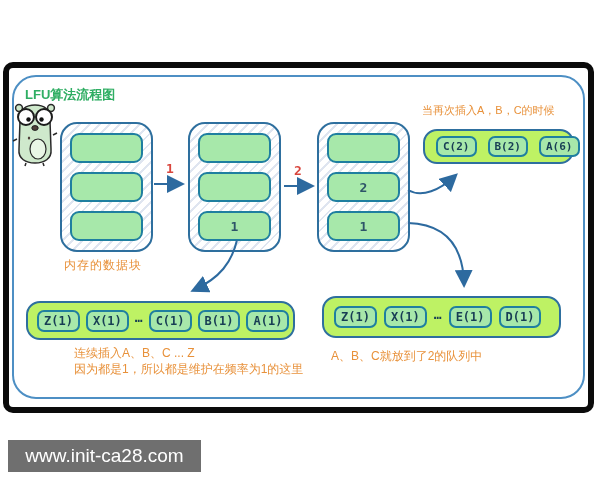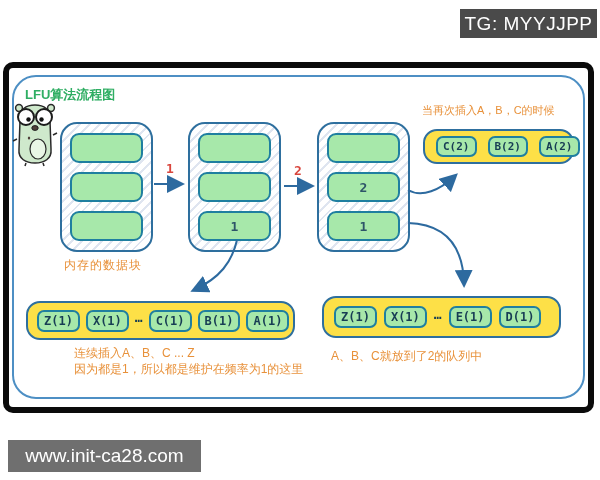--- a/index.html
+++ b/index.html
@@ -49,21 +49,21 @@
     font-size:12px; font-weight:normal; letter-spacing:1px;
   }
   .step-num {
     position:absolute; color:#d9453c; font-size:13px; font-weight:bold;
     font-family:"DejaVu Sans Mono", monospace;
   }
   .step-1 { left:166px; top:161px; }
   .step-2 { left:294px; top:163px; }
   
   .queue {
-    position:absolute; border:2px solid #2e6f9e; border-radius:14px; background:#fde047;
+    position:absolute; border:2px solid #2e6f9e; border-radius:14px; background:#bef264;
     display:flex; align-items:center;
   }
   .queue-f2 { left:423px; top:129px; width:151px; height:35px; gap:11px; padding:0 11px; }
   .queue-f1l { left:26px; top:301px; width:269px; height:39px; gap:6px; padding:0 9px; }
   .queue-f1r { left:322px; top:296px; width:239px; height:42px; gap:7px; padding:0 10px; }
   .qbox {
     background:#a7e8aa; border:2px solid #1f7fa0; border-radius:7px;
     padding:2px 5px; color:#173d54; font-size:12px; font-weight:bold;
     font-family:"DejaVu Sans Mono", monospace; white-space:nowrap;
   }
@@ -84,21 +84,20 @@
     background:#6f6f6f; color:#ffffff; font-size:19px;
     display:flex; align-items:center; justify-content:center;
   }
   .arrows { position:absolute; left:0; top:0; width:600px; height:480px; pointer-events:none; }
 </style>
 </head>
 <body>
 
 <div class="page">
 
-  <div class="tg-badge">TG: MYYJJPP</div>
 
   <div class="frame"></div>
   <div class="canvas"></div>
 
   <div class="title">LFU算法流程图</div>
 
   <div class="gopher">
     <svg width="46" height="66" viewBox="0 0 46 66">
       <g stroke="#2a2a2a" stroke-width="1.5" fill="#cfe9cc">
         <path d="M8 20 C6 8 15 4 23 4 C31 4 40 8 38 20 L39 48 C40 58 32 62 23 62 C14 62 6 58 7 48 Z"></path>
@@ -135,21 +134,21 @@
 
   <div class="mem-label">内存的数据块</div>
 
   <span class="step-num step-1">1</span>
   <span class="step-num step-2">2</span>
 
   <div class="caption cap-f2">当再次插入A，B，C的时候</div>
   <div class="queue queue-f2">
     <span class="qbox">C(2)</span>
     <span class="qbox">B(2)</span>
-    <span class="qbox">A(2)</span>
+    <span class="qbox">A(6)</span>
   </div>
 
   <div class="queue queue-f1l">
     <span class="qbox">Z(1)</span>
     <span class="qbox">X(1)</span>
     <span class="dots">…</span>
     <span class="qbox">C(1)</span>
     <span class="qbox">B(1)</span>
     <span class="qbox">A(1)</span>
   </div>

